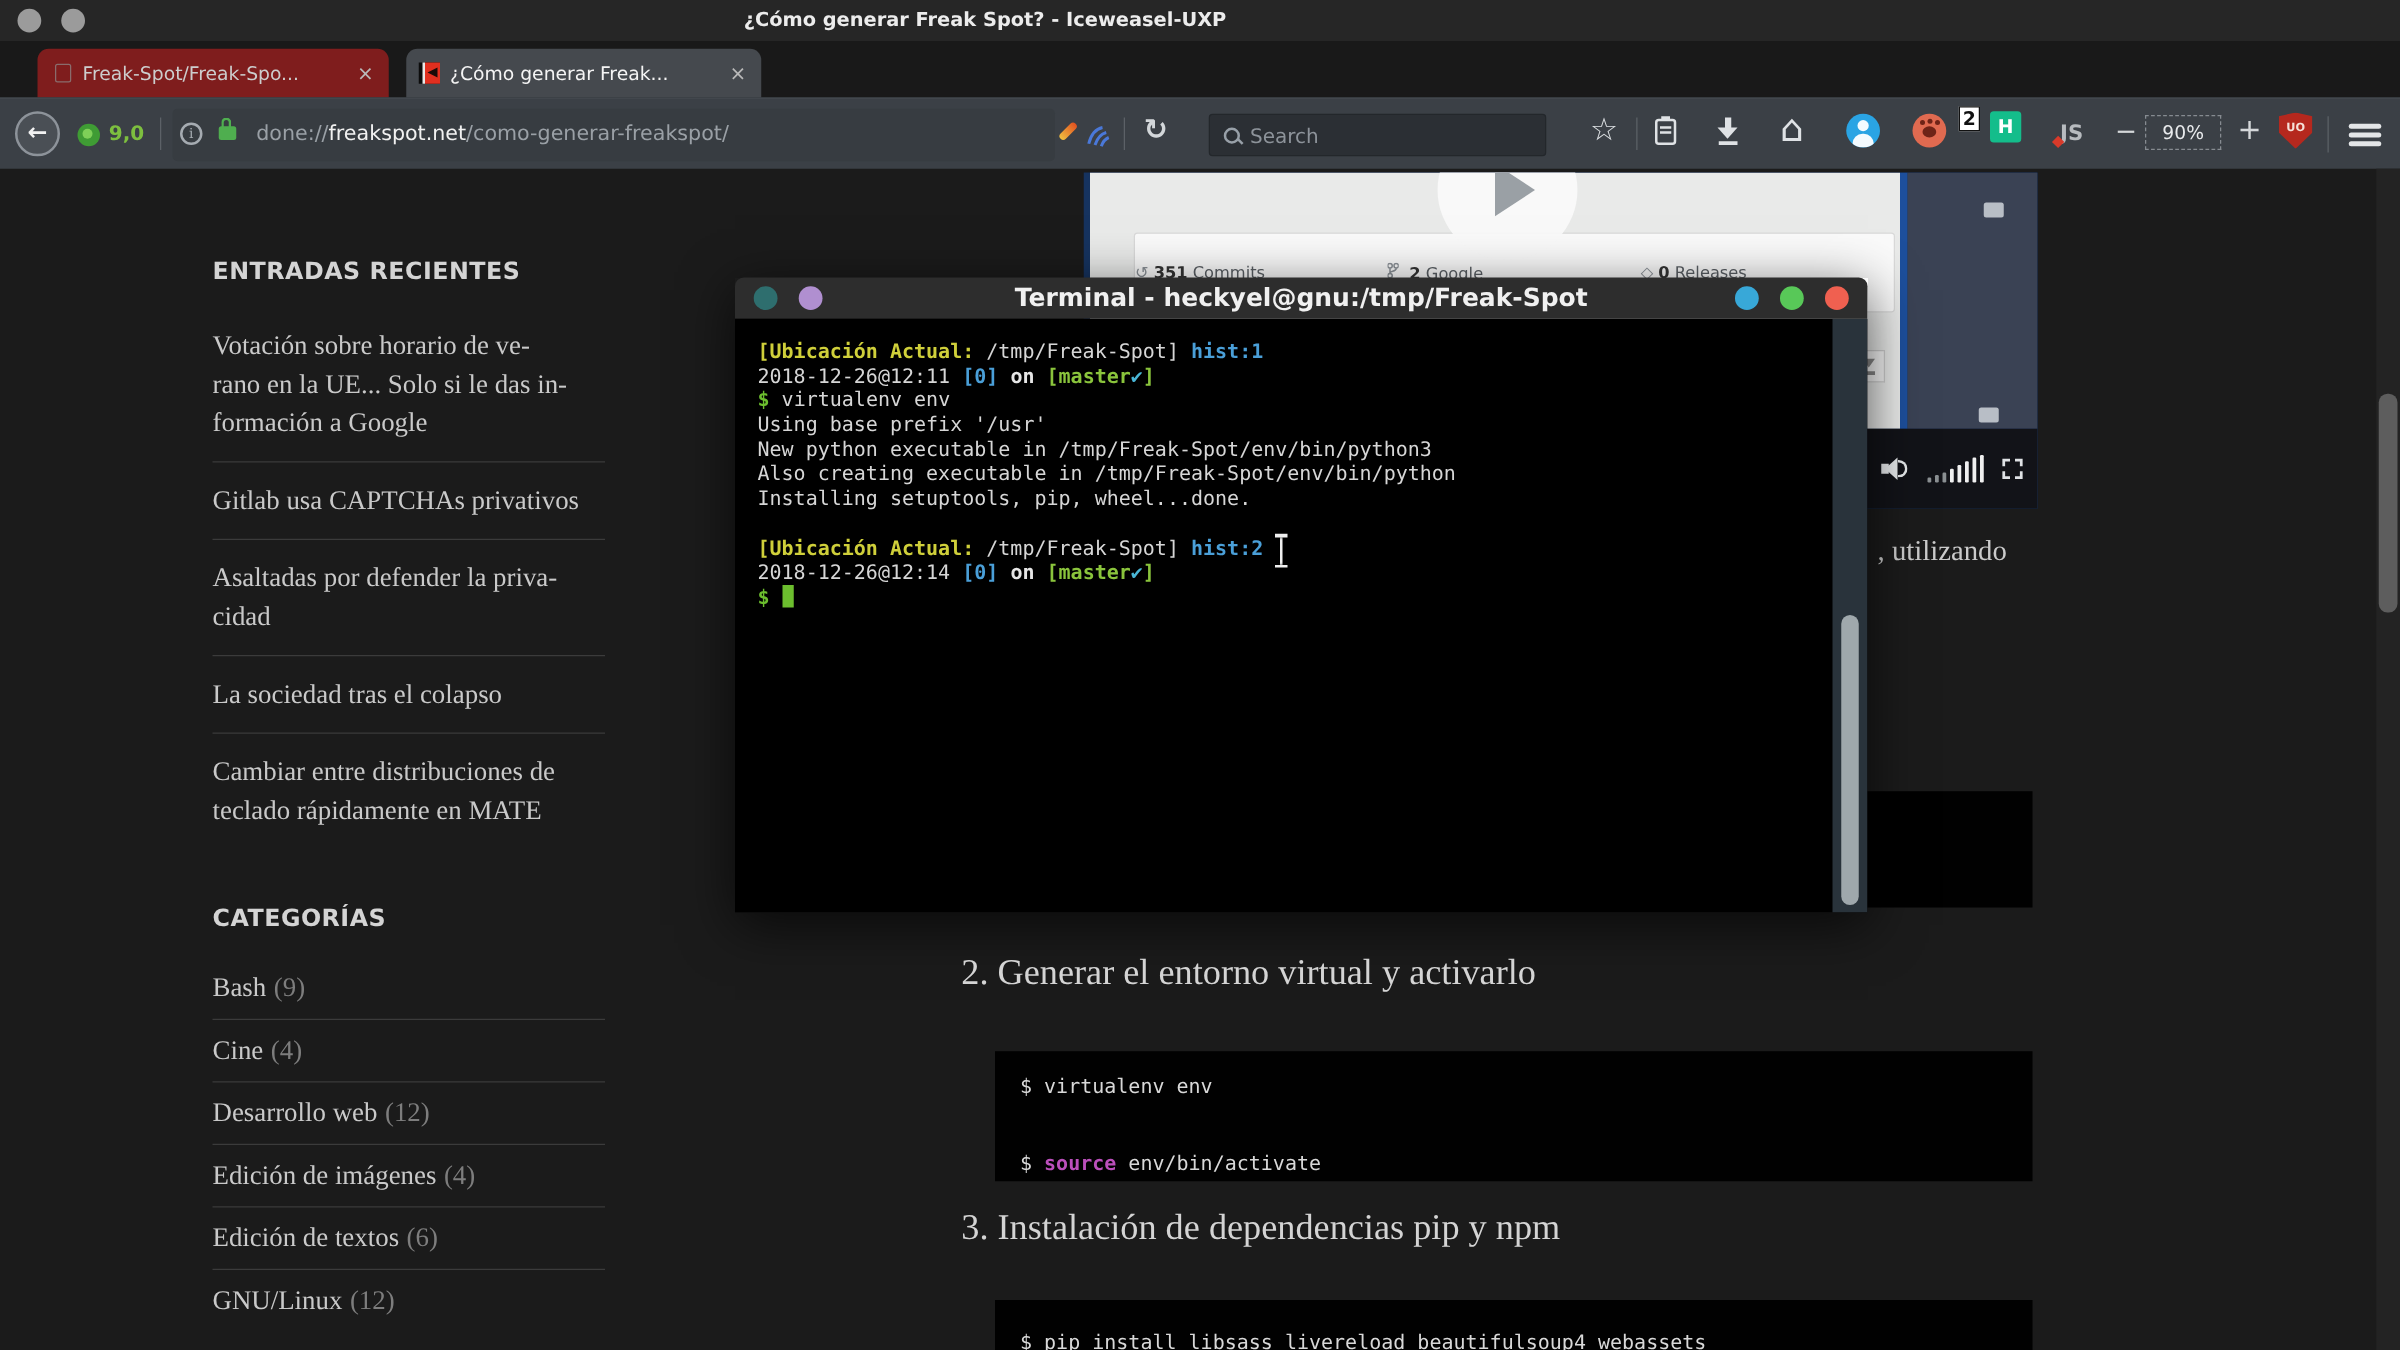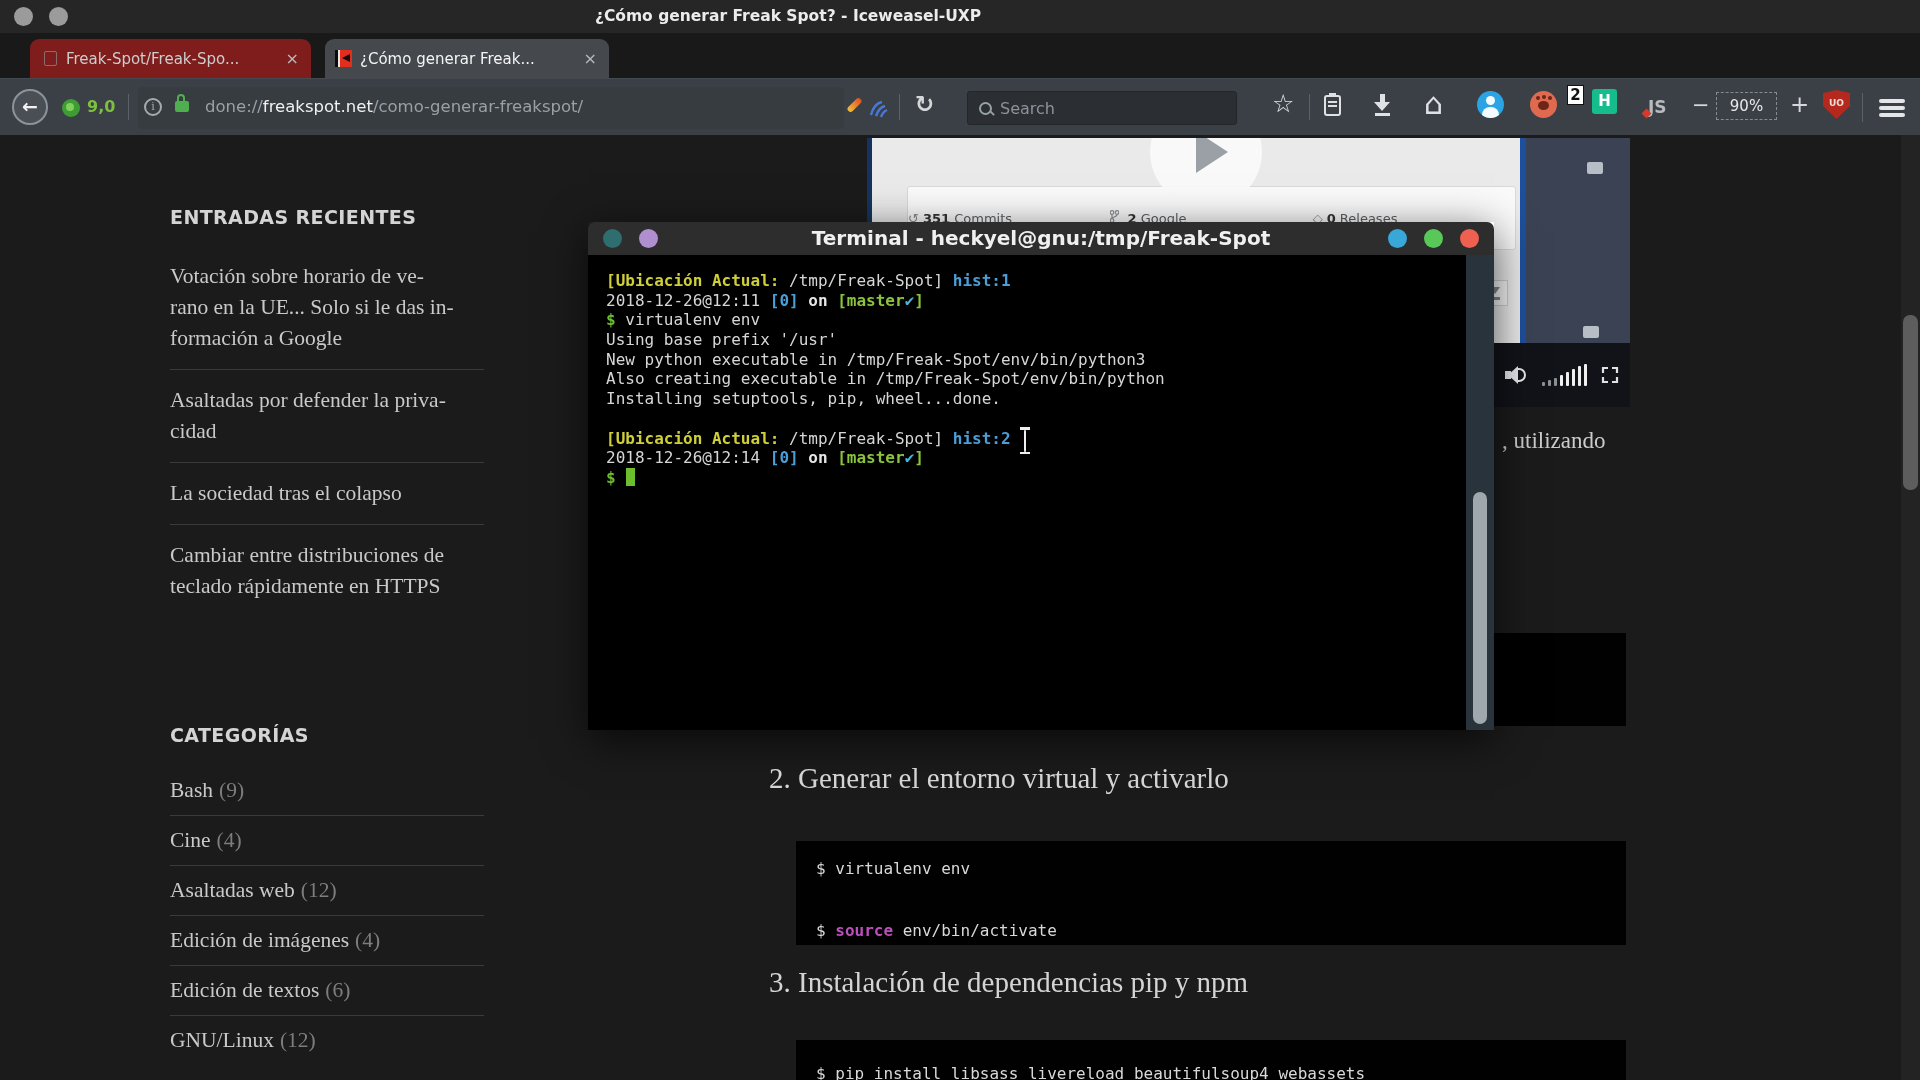--- a/index.html
+++ b/index.html
@@ -260,31 +260,32 @@
   </div>
 
   <div class="abs sb-track"></div>
   <div class="abs sb-thumb"></div>
 
   <div class="abs side-h" style="top:206px">ENTRADAS RECIENTES</div>
   <div class="abs side-list" style="top:246px">
     <div class="side-item">Votación sobre horario de ve-
 rano en la UE... Solo si le das in-
 formación a Google</div>
+    <div class="side-item">Gitlab usa CAPTCHAs privativos</div>
     <div class="side-item">Asaltadas por defender la priva-
 cidad</div>
     <div class="side-item">La sociedad tras el colapso</div>
     <div class="side-item">Cambiar entre distribuciones de
-teclado rápidamente en HTTPS</div>
+teclado rápidamente en MATE</div>
   </div>
   <div class="abs side-h" style="top:724px">CATEGORÍAS</div>
   <div class="abs side-list" style="top:766px">
     <div class="cat-item"><span>Bash</span><span class="cat-count">(9)</span></div>
     <div class="cat-item"><span>Cine</span><span class="cat-count">(4)</span></div>
-    <div class="cat-item"><span>Asaltadas web</span><span class="cat-count">(12)</span></div>
+    <div class="cat-item"><span>Desarrollo web</span><span class="cat-count">(12)</span></div>
     <div class="cat-item"><span>Edición de imágenes</span><span class="cat-count">(4)</span></div>
     <div class="cat-item"><span>Edición de textos</span><span class="cat-count">(6)</span></div>
     <div class="cat-item"><span>GNU/Linux</span><span class="cat-count">(12)</span></div>
   </div>
 
   <div class="abs video">
     <div class="vid-light">
       <div class="statsbar">
         <div class="stat"><span class="sic">↺</span><b>351</b> <span>Commits</span></div>
         <div class="stat"><svg class="sic" width="9" height="13" viewBox="0 0 9 13">

